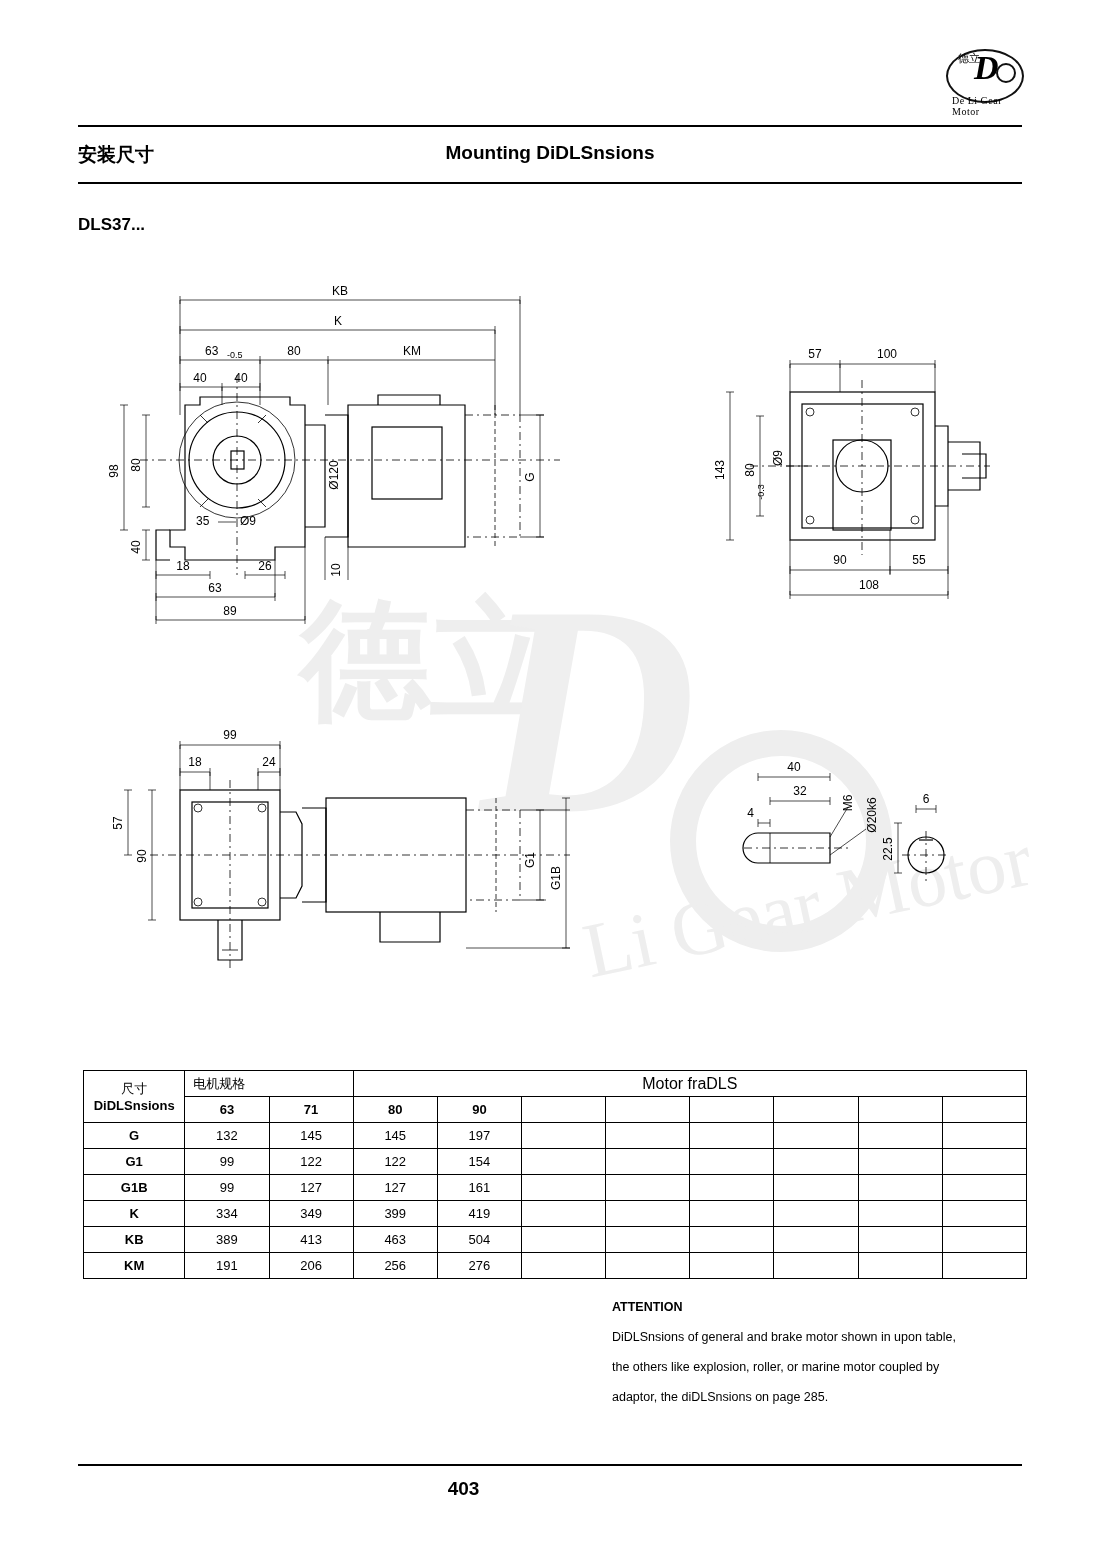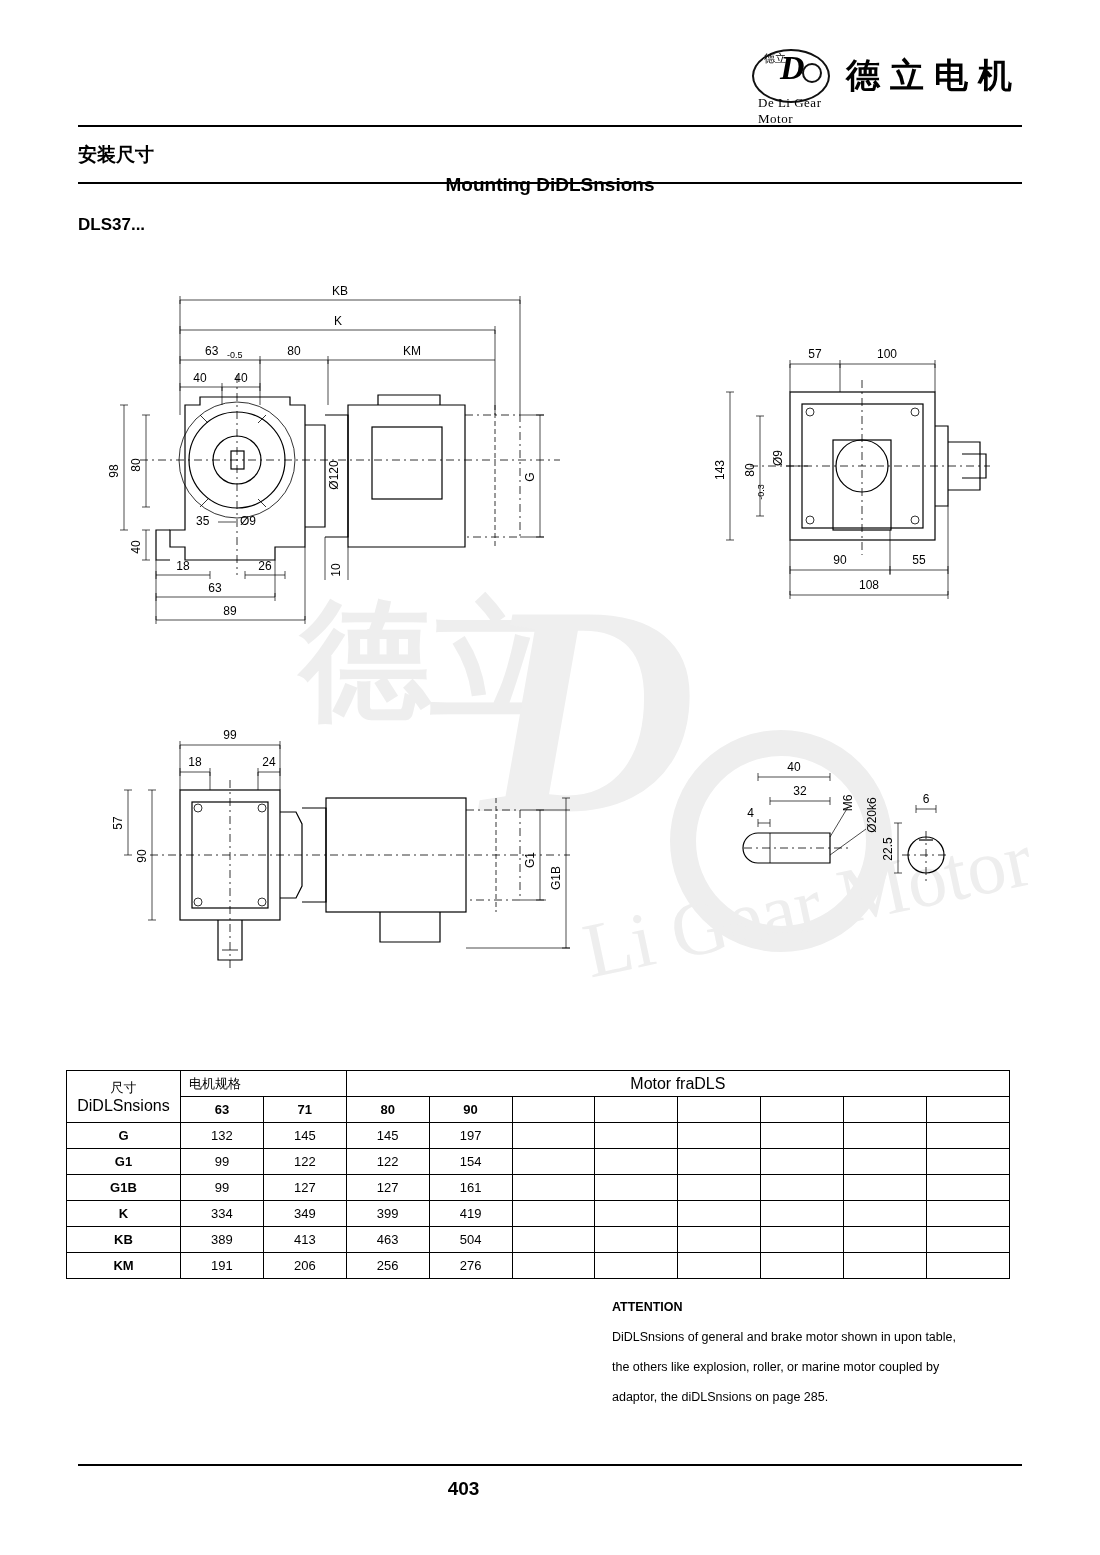--- a/index.html
+++ b/index.html
@@ -32,38 +32,38 @@
     font-family:"DejaVu Sans",sans-serif;
   }
   .logo-mark .bigD{
     position:absolute;left:30px;top:4px;font-size:34px;font-weight:bold;
     font-family:"Liberation Serif",serif;font-style:italic;
   }
   .logo-mark .gear{
     position:absolute;right:6px;top:18px;width:16px;height:16px;border:2px solid #111;border-radius:50%;
   }
   .logo-mark .sub{
-    position:absolute;left:8px;top:50px;font-size:13px;letter-spacing:.5px;
+    position:absolute;left:8px;top:50px;font-size:10px;letter-spacing:.5px;
     font-family:"Liberation Serif",serif;
   }
   .logo-text{
     font-size:34px;font-weight:bold;letter-spacing:10px;
     font-family:"DejaVu Sans",sans-serif;
   }
 
   .rule{
     position:absolute;left:78px;width:944px;height:2px;background:#000;
   }
   .rule.top{top:125px;}
   .rule.mid{top:182px;}
   .rule.bottom{top:1464px;}
 
   .title-row{position:absolute;left:78px;top:138px;width:944px;height:36px;}
   .title-cn{position:absolute;left:0;top:4px;font-size:19px;font-weight:bold;font-family:"DejaVu Sans",sans-serif;}
-  .title-en{position:absolute;left:0;right:0;top:4px;text-align:center;font-size:19px;font-weight:bold;margin-top:32px;}
+  .title-en{position:absolute;left:0;right:0;top:4px;text-align:center;font-size:19px;font-weight:bold;}
 
   .model{position:absolute;left:78px;top:215px;font-size:17px;font-weight:bold;}
 
   
   .watermark{
     position:absolute;left:250px;top:560px;width:700px;height:460px;
     pointer-events:none;opacity:1;
   }
   .wm-cn{
     position:absolute;left:50px;top:40px;font-size:130px;color:#eeeeee;
@@ -87,21 +87,21 @@
   svg{display:block;}
   .ln{stroke:#000;fill:none;stroke-width:1.2;}
   .thin{stroke:#000;fill:none;stroke-width:0.8;}
   .dash{stroke:#000;fill:none;stroke-width:0.8;stroke-dasharray:8 4 2 4;}
   .hid{stroke:#000;fill:none;stroke-width:0.8;stroke-dasharray:5 3;}
   .dim{stroke:#000;fill:none;stroke-width:0.7;}
   .lbl{font-family:"Liberation Sans",sans-serif;font-size:12px;fill:#000;}
   .lbl-s{font-family:"Liberation Sans",sans-serif;font-size:9px;fill:#000;}
 
   
-  .tbl{position:absolute;left:66px;top:1070px;width:944px;border-collapse:collapse;}
+  .tbl{position:absolute;left:83px;top:1070px;width:944px;border-collapse:collapse;}
   .tbl td,.tbl th{border:1px solid #000;height:25px;text-align:center;font-size:13px;padding:0;}
   .tbl .hdr-cn{font-family:"DejaVu Sans",sans-serif;font-size:13px;}
   .tbl .lbl-col{width:80px;font-weight:bold;}
   .tbl .sizecol{width:67px;}
   .tbl .motorhdr{font-size:16px;}
 
   
   .notes{position:absolute;left:78px;top:1292px;width:460px;font-size:13px;line-height:30px;font-family:"DejaVu Sans",sans-serif;}
   .notes-en{position:absolute;left:612px;top:1292px;width:420px;font-size:12.5px;line-height:30px;}
   .notes-en .t{font-weight:bold;}
@@ -115,21 +115,20 @@
 
   <div class="brandbar">
     <div class="logo-wrap">
       <div class="logo-mark">
         <div class="oval"></div>
         <div class="ch1">德立</div>
         <div class="bigD">D</div>
         <div class="gear"></div>
         <div class="sub">De Li Gear Motor</div>
       </div>
-      <div class="logo-text">德立电机</div>
     </div>
   </div>
 
   <div class="rule top"></div>
   <div class="title-row">
     <div class="title-cn">安装尺寸</div>
     <div class="title-en">Mounting DiDLSnsions</div>
   </div>
   <div class="rule mid"></div>
 
@@ -394,21 +393,21 @@
       <text class="lbl" x="162" y="104" text-anchor="middle" transform="rotate(-90 162 104)">22.5</text>
       <path class="dash" d="M196 86 L196 136 M172 110 L220 110"></path>
     </svg>
   </div>
 
   <table class="tbl">
     <tbody>
         <tr>
       <td class="lbl-col" rowspan="2" style="font-weight:normal;">
         <div class="hdr-cn">尺寸</div>
-        <div style="font-size:16px;">DiDLSnsions</div>
+        <div style="font-size:13px;font-weight:bold;">DiDLSnsions</div>
       </td>
       <td class="hdr-cn" colspan="2" style="text-align:left;padding-left:8px;">电机规格</td>
       <td class="motorhdr" colspan="8">Motor fraDLS</td>
     </tr>
     <tr>
       <td class="sizecol" style="font-weight:bold;">63</td>
       <td class="sizecol" style="font-weight:bold;">71</td>
       <td class="sizecol" style="font-weight:bold;">80</td>
       <td class="sizecol" style="font-weight:bold;">90</td>
       <td class="sizecol"></td>

